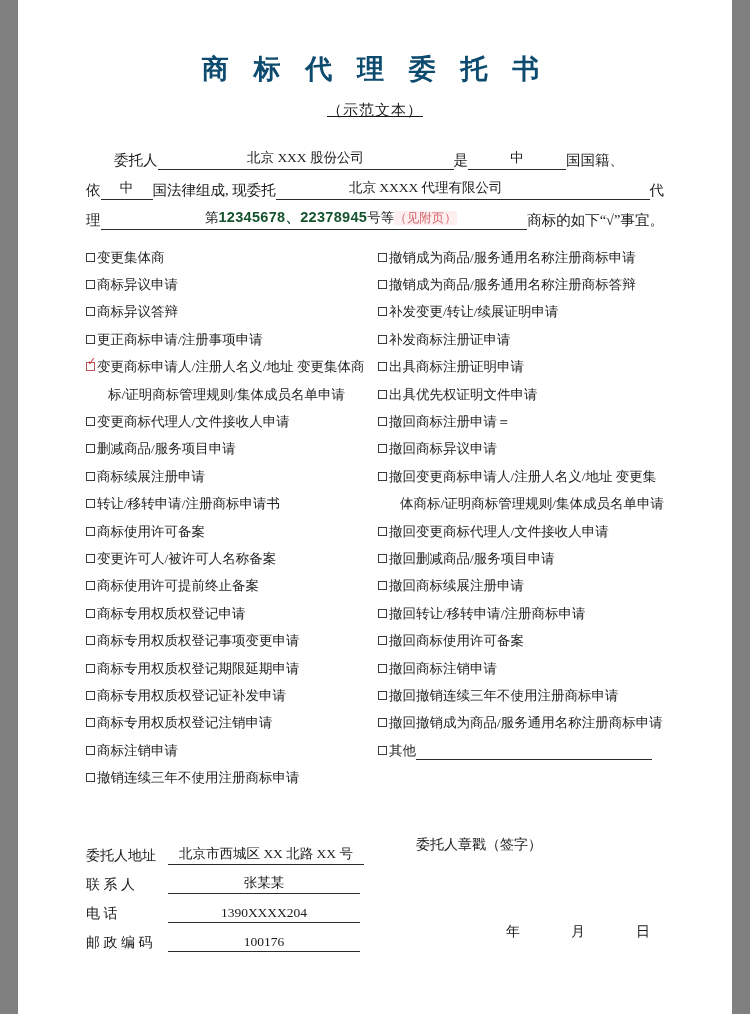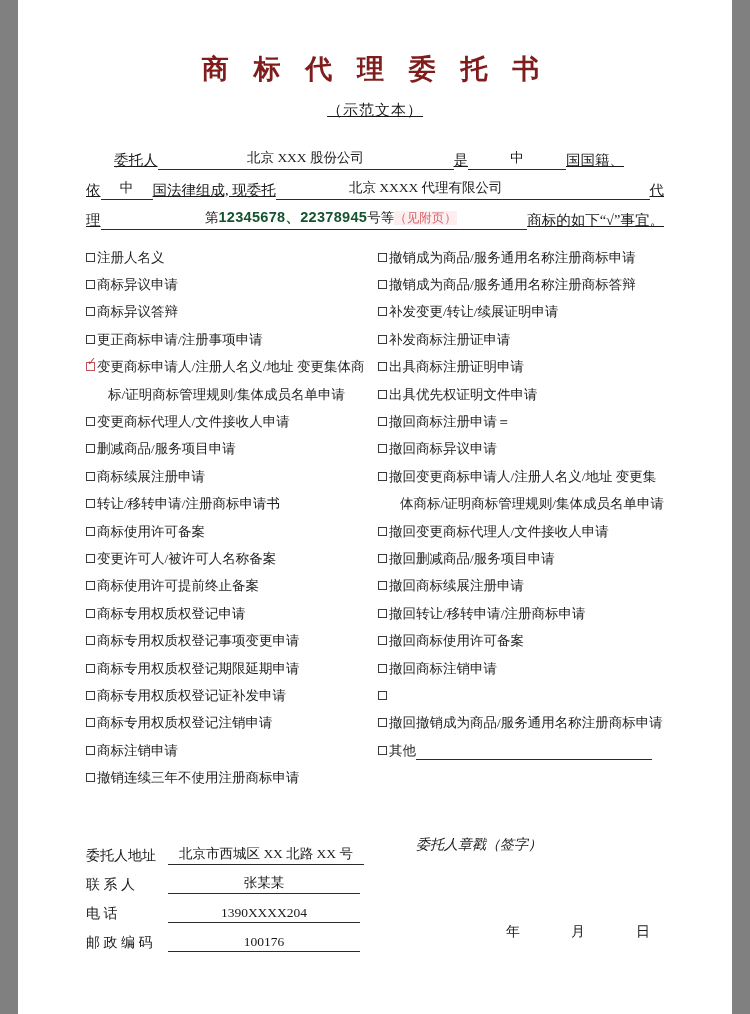--- a/index.html
+++ b/index.html
@@ -32,21 +32,21 @@
   }
 
   
   .doc-title {
     text-align: center;
     font-size: 27px;
     font-weight: bold;
     letter-spacing: 9px;
     padding-top: 55px;
     line-height: 1.1;
-    color: #7f1d1d;
+    color: #0c4a6e;
   }
   .doc-subtitle {
     text-align: center;
     font-size: 15px;
     padding-top: 16px;
     letter-spacing: 1px;
     color: #1a1a1a;
     text-decoration: underline;
   }
 
@@ -55,21 +55,21 @@
     margin-top: 20px;
     font-size: 14.5px;
   }
   .hline {
     display: flex;
     align-items: flex-end;
     height: 30px;
     white-space: nowrap;
   }
   .hline .lead { padding-left: 28px; }
-  .lbl { flex: none; text-decoration: underline; }
+  .lbl { flex: none; }
   .sp-wide { display: inline-block; width: 34px; }
   .fill {
     flex: none;
     border-bottom: 1px solid #2b2b2b;
     text-align: center;
     font-size: 13.5px;
     line-height: 1.35;
     padding-bottom: 1px;
     overflow: hidden;
   }
@@ -182,21 +182,20 @@
   .fvalue.addr {
     width: 196px;
     border-bottom: 1px solid #2b2b2b;
   }
   .seal {
     position: absolute;
     left: 330px;
     top: 0px;
     font-size: 14px;
     white-space: nowrap;
-    font-style: italic;
   }
   .datebar {
     position: absolute;
     left: 420px;
     top: 87px;
     font-size: 14px;
     white-space: nowrap;
   }
   .datebar span { display: inline-block; }
   .d-gap { width: 44px; }
@@ -234,21 +233,21 @@
         <span class="fill grow f-marks">
           <span class="sp-wide"></span><span>第</span><span class="marknum">12345678、22378945</span><span>号等</span><span class="marknote">（见附页）</span>
         </span>
         <span class="lbl">商标的如下“√”事宜。</span>
       </div>
 
     </div>
 
     <div class="columns">
       <div class="col left" id="left-col">
-          <div class="item"><span class="box"></span><span>注册人名义</span></div>
+          <div class="item"><span class="box"></span><span>变更集体商</span></div>
           <div class="item"><span class="box"></span><span>商标异议申请</span></div>
           <div class="item"><span class="box"></span><span>商标异议答辩</span></div>
           <div class="item"><span class="box"></span><span>更正商标申请/注册事项申请</span></div>
           <div class="item checked"><span class="box"></span><span>变更商标申请人/注册人名义/地址 变更集体商</span></div>
           <div class="item cont"><span>标/证明商标管理规则/集体成员名单申请</span></div>
           <div class="item"><span class="box"></span><span>变更商标代理人/文件接收人申请</span></div>
           <div class="item"><span class="box"></span><span>删减商品/服务项目申请</span></div>
           <div class="item"><span class="box"></span><span>商标续展注册申请</span></div>
           <div class="item"><span class="box"></span><span>转让/移转申请/注册商标申请书</span></div>
           <div class="item"><span class="box"></span><span>商标使用许可备案</span></div>
@@ -272,21 +271,21 @@
           <div class="item"><span class="box"></span><span>撤回商标注册申请＝</span></div>
           <div class="item"><span class="box"></span><span>撤回商标异议申请</span></div>
           <div class="item"><span class="box"></span><span>撤回变更商标申请人/注册人名义/地址 变更集</span></div>
           <div class="item cont"><span>体商标/证明商标管理规则/集体成员名单申请</span></div>
           <div class="item"><span class="box"></span><span>撤回变更商标代理人/文件接收人申请</span></div>
           <div class="item"><span class="box"></span><span>撤回删减商品/服务项目申请</span></div>
           <div class="item"><span class="box"></span><span>撤回商标续展注册申请</span></div>
           <div class="item"><span class="box"></span><span>撤回转让/移转申请/注册商标申请</span></div>
           <div class="item"><span class="box"></span><span>撤回商标使用许可备案</span></div>
           <div class="item"><span class="box"></span><span>撤回商标注销申请</span></div>
-          <div class="item"><span class="box"></span></div>
+          <div class="item"><span class="box"></span><span>撤回撤销连续三年不使用注册商标申请</span></div>
           <div class="item"><span class="box"></span><span>撤回撤销成为商品/服务通用名称注册商标申请</span></div>
           <div class="item"><span class="box"></span><span>其他</span><span class="blankline"></span></div>
         </div>
     </div>
 
     <div class="footer">
 
       <div class="frow">
         <span class="flabel">委托人地址</span>
         <span class="fvalue addr">北京市西城区 XX 北路 XX 号</span>

